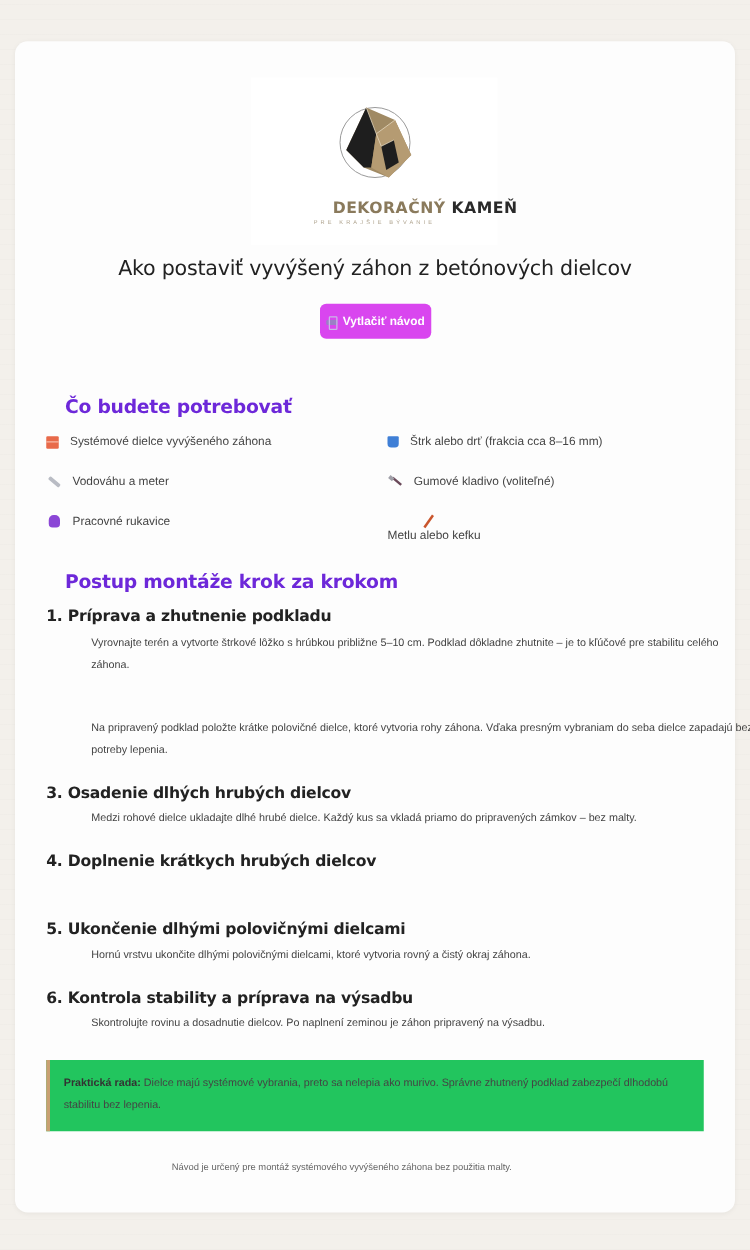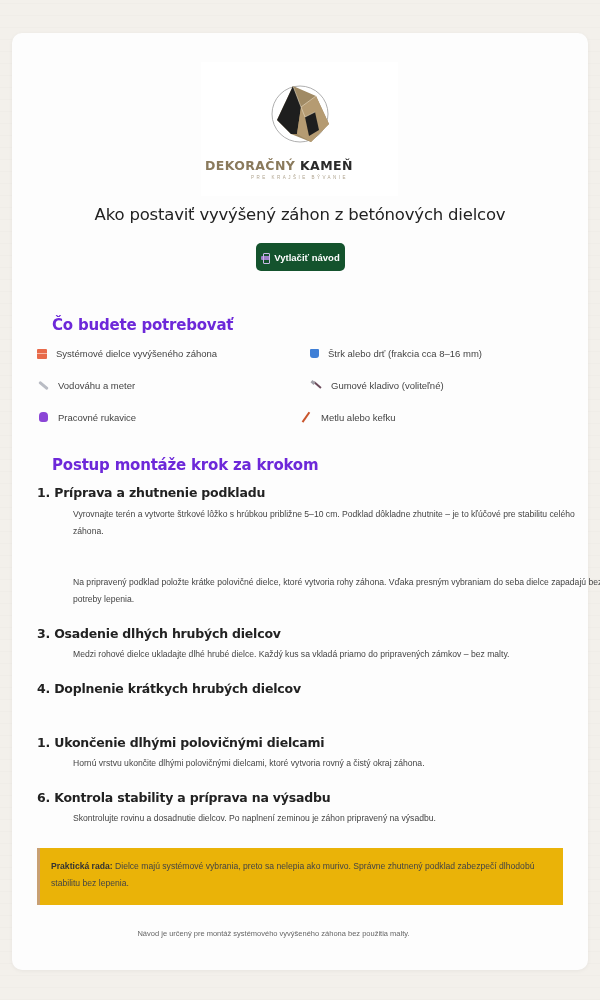--- a/index.html
+++ b/index.html
@@ -22,22 +22,22 @@
     }
     .logo-box {
       position: absolute;
       left: 189px; top: 29px;
       width: 197px; height: 134px;
       background: #ffffff;
     }
     .logo-box svg { position: absolute; left: 0; top: 0; }
     .logo-name {
       position: absolute;
-      left: 4px; top: 96px; width: 197px;
-      text-align: left;
+      left: 16px; top: 96px; width: 197px;
+      text-align: right;
       font-family: "DejaVu Sans", sans-serif;
       font-weight: bold;
       font-size: 12.5px;
       letter-spacing: 0.4px;
       color: #8a7a5c;
     }
     .logo-name .dark { color: #2a2a2a; }
     .logo-tag {
       position: absolute;
       left: 0; top: 113px; width: 197px;
@@ -53,21 +53,21 @@
       font-family: "DejaVu Sans", sans-serif;
       font-size: 16.5px;
       font-weight: normal;
       color: #222;
       letter-spacing: -0.2px;
     }
     .print-btn {
       position: absolute;
       left: 244px; top: 210px;
       width: 89px; height: 28px;
-      background: #14532d;
+      background: #d946ef;
       border-radius: 5px;
       color: #fff;
       font-size: 9.5px;
       font-weight: bold;
       display: flex; align-items: center; justify-content: center;
       gap: 4px;
       border: none;
       cursor: pointer;
     }
     .print-icon {
@@ -127,21 +127,21 @@
       width: 530px;
       font-size: 8.6px;
       line-height: 17px;
       color: #444;
       margin-left: 28px;
     }
     .tip {
       position: absolute;
       left: 25px; top: 815px;
       width: 526px; height: 57px;
-      background: #eab308;
+      background: #22c55e;
       border-left: 3px solid #c9a072;
       padding: 10px 12px 0 11px;
       font-size: 8.6px;
       line-height: 17px;
       color: #444;
     }
     .tip b { color: #333; }
     .footer-note {
       position: absolute;
       left: 0; top: 896px; width: 523px;
@@ -195,38 +195,38 @@
   <div class="tool" style="left:298px; top:346px;">
     <span class="ic ic-hammer"></span>
     <span>Gumové kladivo (voliteľné)</span>
   </div>
   <div class="tool" style="left:25px; top:378px;">
     <span class="ic">
         <span class="ic-gloves" style="display:block;width:9px;height:10px;"></span>
       </span>
     <span>Pracovné rukavice</span>
   </div>
-  <div class="tool" style="left:288px; top:378px;">
+  <div class="tool" style="left:298px; top:378px;flex-direction:column;">
     <span class="ic ic-brush"></span>
     <span>Metlu alebo kefku</span>
   </div>
 
   <h2 class="h2 steps-title">Postup montáže krok za krokom</h2>
 
   <h3 class="step-h" style="top:452px;">1. Príprava a zhutnenie podkladu</h3>
   <p class="step-p" style="top:473px;">Vyrovnajte terén a vytvorte štrkové lôžko s hrúbkou približne 5–10 cm. Podklad dôkladne zhutnite – je to kľúčové pre stabilitu celého záhona.</p>
 
   <p class="step-p" style="top:541px;">Na pripravený podklad položte krátke polovičné dielce, ktoré vytvoria rohy záhona. Vďaka presným vybraniam do seba dielce zapadajú bez potreby lepenia.</p>
 
   <h3 class="step-h" style="top:593px;">3. Osadenie dlhých hrubých dielcov</h3>
   <p class="step-p" style="top:613px;">Medzi rohové dielce ukladajte dlhé hrubé dielce. Každý kus sa vkladá priamo do pripravených zámkov – bez malty.</p>
 
   <h3 class="step-h" style="top:648px;">4. Doplnenie krátkych hrubých dielcov</h3>
 
-  <h3 class="step-h" style="top:702px;">1. Ukončenie dlhými polovičnými dielcami</h3>
+  <h3 class="step-h" style="top:702px;">5. Ukončenie dlhými polovičnými dielcami</h3>
   <p class="step-p" style="top:722px;">Hornú vrstvu ukončite dlhými polovičnými dielcami, ktoré vytvoria rovný a čistý okraj záhona.</p>
 
   <h3 class="step-h" style="top:757px;">6. Kontrola stability a príprava na výsadbu</h3>
   <p class="step-p" style="top:777px;">Skontrolujte rovinu a dosadnutie dielcov. Po naplnení zeminou je záhon pripravený na výsadbu.</p>
 
   <div class="tip">
     <b>Praktická rada:</b><span> Dielce majú systémové vybrania, preto sa nelepia ako murivo. Správne zhutnený podklad zabezpečí dlhodobú stabilitu bez lepenia.</span>
   </div>
 
   <div class="footer-note">Návod je určený pre montáž systémového vyvýšeného záhona bez použitia malty.</div>

